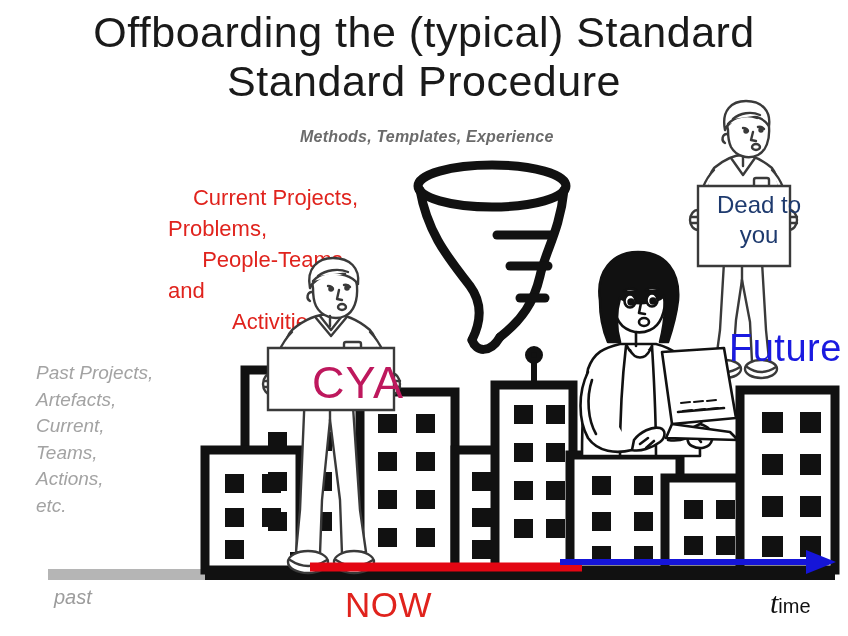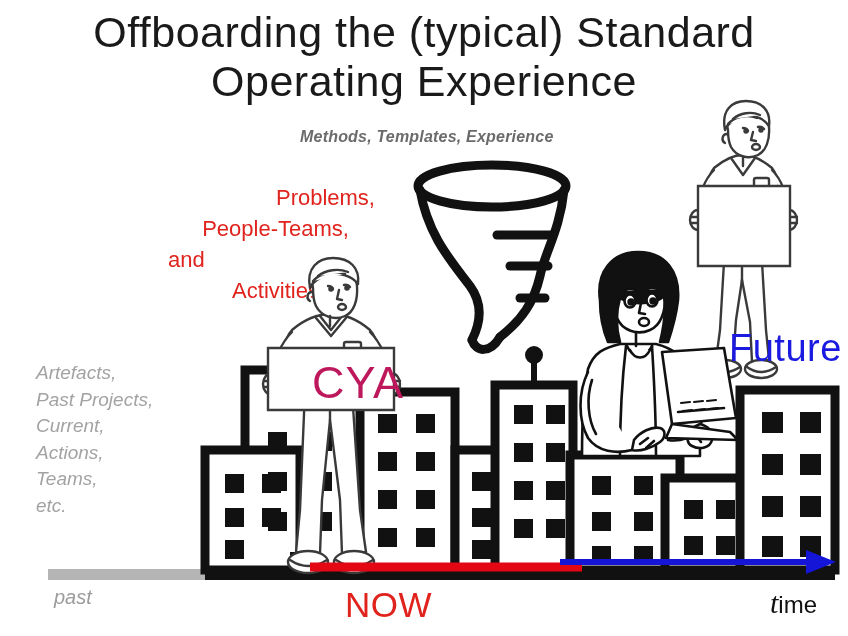--- a/index.html
+++ b/index.html
@@ -24,21 +24,21 @@
   }
 
   
   .redlist{
     position:absolute;left:168px;top:182px;width:215px;
     text-align:center;color:#e0231d;font-size:22px;line-height:31px;
     font-weight:normal;
   }
   .redlist .ln{display:block;}
   .redlist .ln.r1{text-align:center;}
-  .redlist .ln.r2{text-align:right;padding-right:8px;}
+  .redlist .ln.r2{text-align:left;padding-right:8px;}
   .redlist .ln.r3{text-align:center;}
   .redlist .ln.r4{text-align:left;}
   .redlist .ln.r5{text-align:center;}
 
   
   .pastlist{
     position:absolute;left:36px;top:360px;width:180px;
     font-size:19px;line-height:26.5px;font-style:italic;color:#a3a3a3;
   }
   .pastlist span{display:block;}
@@ -55,21 +55,21 @@
   }
 
   
   .timeword{
     position:absolute;left:770px;top:586px;
     font-size:26px;color:#111;white-space:nowrap;
   }
   .timeword .tser{
     font-family:"Liberation Serif",serif;font-style:italic;font-size:30px;
   }
-  .timeword .tres{font-size:24px;}
+  .timeword .tres{font-size:20px;}
 
   
   .futureword{
     position:absolute;left:729px;top:327px;
     font-size:38px;color:#1a1ae0;font-weight:300;letter-spacing:.5px;
   }
 
   
   .graybar{
     position:absolute;left:48px;top:569px;width:282px;height:11px;
@@ -91,38 +91,39 @@
   }
   .deadtext span{display:block;}
 </style>
 </head>
 <body>
 
 <div id="stage">
 
   <div class="title">
     <span>Offboarding the (typical) Standard</span>
-    <span class="l2">Operating Experience</span>
+    <span class="l2">Standard Procedure</span>
   </div>
 
   <div class="mte">Methods, Templates, Experience</div>
 
   <div class="redlist">
+    <span class="ln r1">Current Projects,</span>
     <span class="ln r2">Problems,</span>
     <span class="ln r3">People-Teams,</span>
     <span class="ln r4">and</span>
     <span class="ln r5">Activities</span>
   </div>
 
   <div class="pastlist">
+    <span>Past Projects,</span>
     <span>Artefacts,</span>
-    <span>Past Projects,</span>
     <span>Current,</span>
+    <span>Teams,</span>
     <span>Actions,</span>
-    <span>Teams,</span>
     <span>etc.</span>
   </div>
 
   <div class="graybar"></div>
   <div class="pastword">past</div>
 
   <svg class="layer" viewBox="0 0 848 636" xmlns="http://www.w3.org/2000/svg">
     <g fill="#ffffff" stroke="#111111" stroke-width="9">
 
       <rect x="245" y="370" width="120" height="200"></rect>
@@ -384,20 +385,22 @@
 
     <line x1="310" y1="567" x2="582" y2="567" stroke="#e30613" stroke-width="9"></line>
 
     <line x1="560" y1="562" x2="812" y2="562" stroke="#1515d8" stroke-width="6"></line>
     <polygon points="806,550 836,562 806,574" fill="#1515d8"></polygon>
   </svg>
 
   <div class="cyatext">CYA</div>
 
   <div class="deadtext">
+    <span>Dead to</span>
+    <span>you</span>
   </div>
 
   <div class="futureword">Future</div>
 
   <div class="nowword">NOW</div>
 
   <div class="timeword">
     <span class="tser">t</span><span class="tres">ime</span>
   </div>
 

